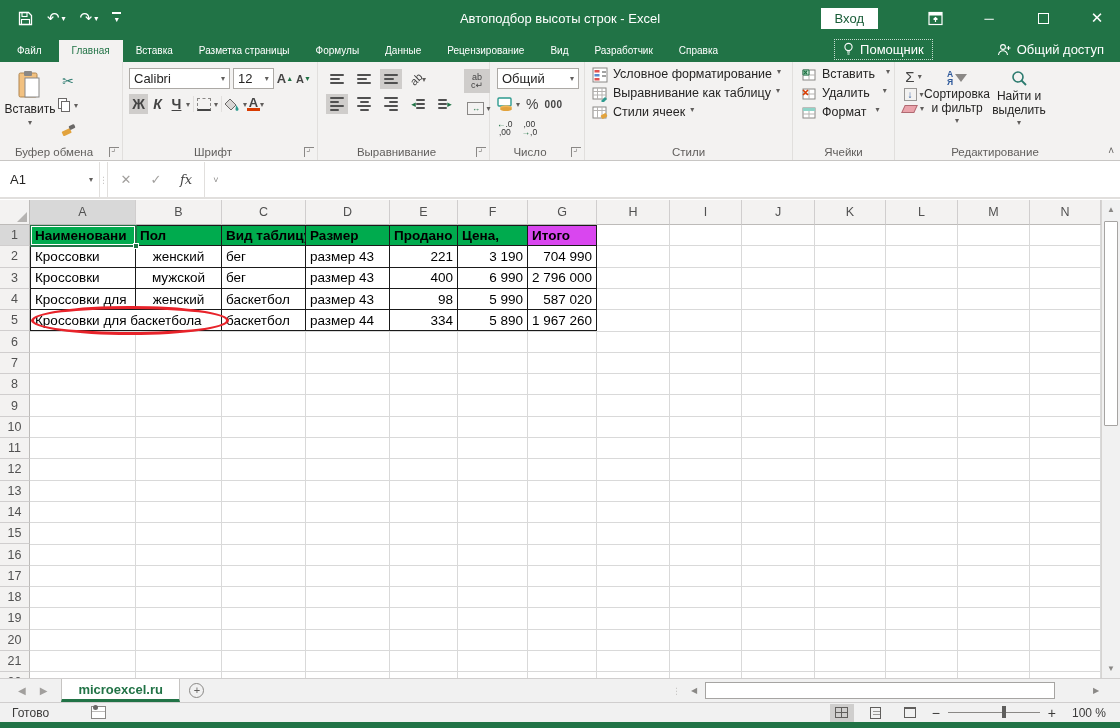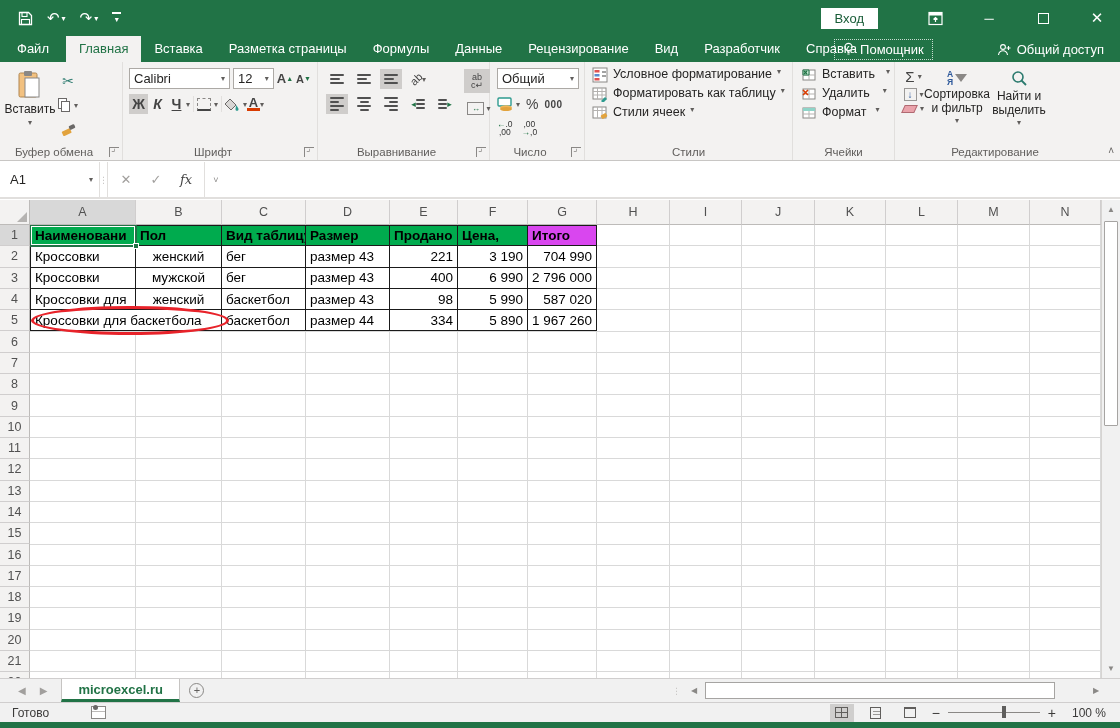--- a/index.html
+++ b/index.html
@@ -11,21 +11,21 @@
   .qat { display:flex; align-items:center; gap:14px; padding-left:18px; }
   .qat .btn { display:flex; align-items:center; gap:2px; color:#fff; font-size:15px; cursor:pointer; }
   .qat .caret { font-size:8px; }
   #title-text { position:absolute; left:0; right:0; text-align:center; font-size:13px; color:#fff; pointer-events:none; }
   .title-right { position:absolute; right:0; top:0; height:36px; display:flex; align-items:center; gap:8px; }
   #signin-btn { background:#fff; color:#185c37; font-size:13px; padding:3px 14px; margin-right:26px; cursor:pointer; }
   .winbtn { width:46px; height:36px; display:flex; align-items:center; justify-content:center; color:#fff; font-size:13px; cursor:pointer; }
 
   
   #tabsrow { position:absolute; left:0; top:36px; width:1120px; height:26px; background:#217346; display:flex; align-items:flex-end; color:#fff; }
-  .rtab { padding:5px 13px 6px; font-size:13px; cursor:pointer; white-space:nowrap; }
+  .rtab { padding:5px 13px 6px; font-size:10px; cursor:pointer; white-space:nowrap; }
   .rtab.file { padding:5px 17px 6px; }
   .rtab.active { background:#f3f2f1; color:#217346; }
   .tabs-right { position:absolute; right:0; top:36px; height:26px; display:flex; align-items:center; gap:8px; padding-right:16px; color:#fff; }
   .assist { display:flex; align-items:center; gap:6px; border:1px dotted rgba(255,255,255,.75); padding:2px 8px; cursor:pointer; }
   .share { display:flex; align-items:center; gap:6px; margin-left:56px; cursor:pointer; }
 
   
   #ribbon { position:absolute; left:0; top:62px; width:1120px; height:99px; background:#f3f2f1; border-bottom:1px solid #c8c6c4; display:flex; }
   .group { position:relative; height:98px; border-right:1px solid #e1dfdd; padding:4px 2px 18px; }
   .gl { position:absolute; bottom:2px; left:0; right:14px; text-align:center; font-size:11.5px; color:#605e5c; white-space:nowrap; }
@@ -163,20 +163,21 @@
           <rect x="3.5" y="8.5" width="8" height="5" fill="none" stroke="#fff" stroke-width="1.1"></rect>
         </svg>
     </span>
     <span class="btn">↶<span class="caret">▾</span></span>
     <span class="btn">↷<span class="caret">▾</span></span>
     <span class="btn" style="flex-direction:column;gap:1px;">
       <span style="display:block;width:9px;height:2px;background:#fff;"></span>
       <span class="caret">▾</span>
     </span>
   </div>
+  <div id="title-text">Автоподбор высоты строк - Excel</div>
   <div class="title-right">
     <div id="signin-btn">Вход</div>
     <div class="winbtn">
       <svg width="15" height="15" viewBox="0 0 15 15">
           <rect x="1" y="1.5" width="13" height="12" fill="none" stroke="#fff" stroke-width="1.2"></rect>
           <rect x="1" y="1.5" width="13" height="3" fill="#fff"></rect>
           <path d="M7.5 11V6.5M5.5 8.5l2-2 2 2" fill="none" stroke="#fff" stroke-width="1.2"></path>
         </svg>
     </div>
     <div class="winbtn">─</div>
@@ -419,21 +420,21 @@
         <span class="caret">▾</span>
     </div>
     <div class="style-item">
       <span class="icon16">
         <svg width="16" height="16" viewBox="0 0 16 16">
             <rect x="1" y="2" width="13" height="11" fill="#fff" stroke="#8a8886"></rect>
             <path d="M1 5.5h13M1 9h13M5.5 2v11M10 2v11" stroke="#b5b3b1"></path>
             <path d="M9 15l4-4 2 2-4 4z" fill="#2e9b8f"></path>
           </svg>
       </span>
-      <span>Форматировать как таблицу</span>
+      <span>Выравнивание как таблицу</span>
         <span class="caret">▾</span>
     </div>
     <div class="style-item">
       <span class="icon16">
         <svg width="16" height="16" viewBox="0 0 16 16">
             <rect x="1" y="2" width="13" height="11" fill="#fff" stroke="#8a8886"></rect>
             <path d="M1 5.5h13M5.5 2v11M10 2v11" stroke="#b5b3b1"></path>
             <rect x="9" y="9" width="6" height="4" rx="1" fill="#e2a33d" transform="rotate(-30 12 11)"></rect>
           </svg>
       </span>

